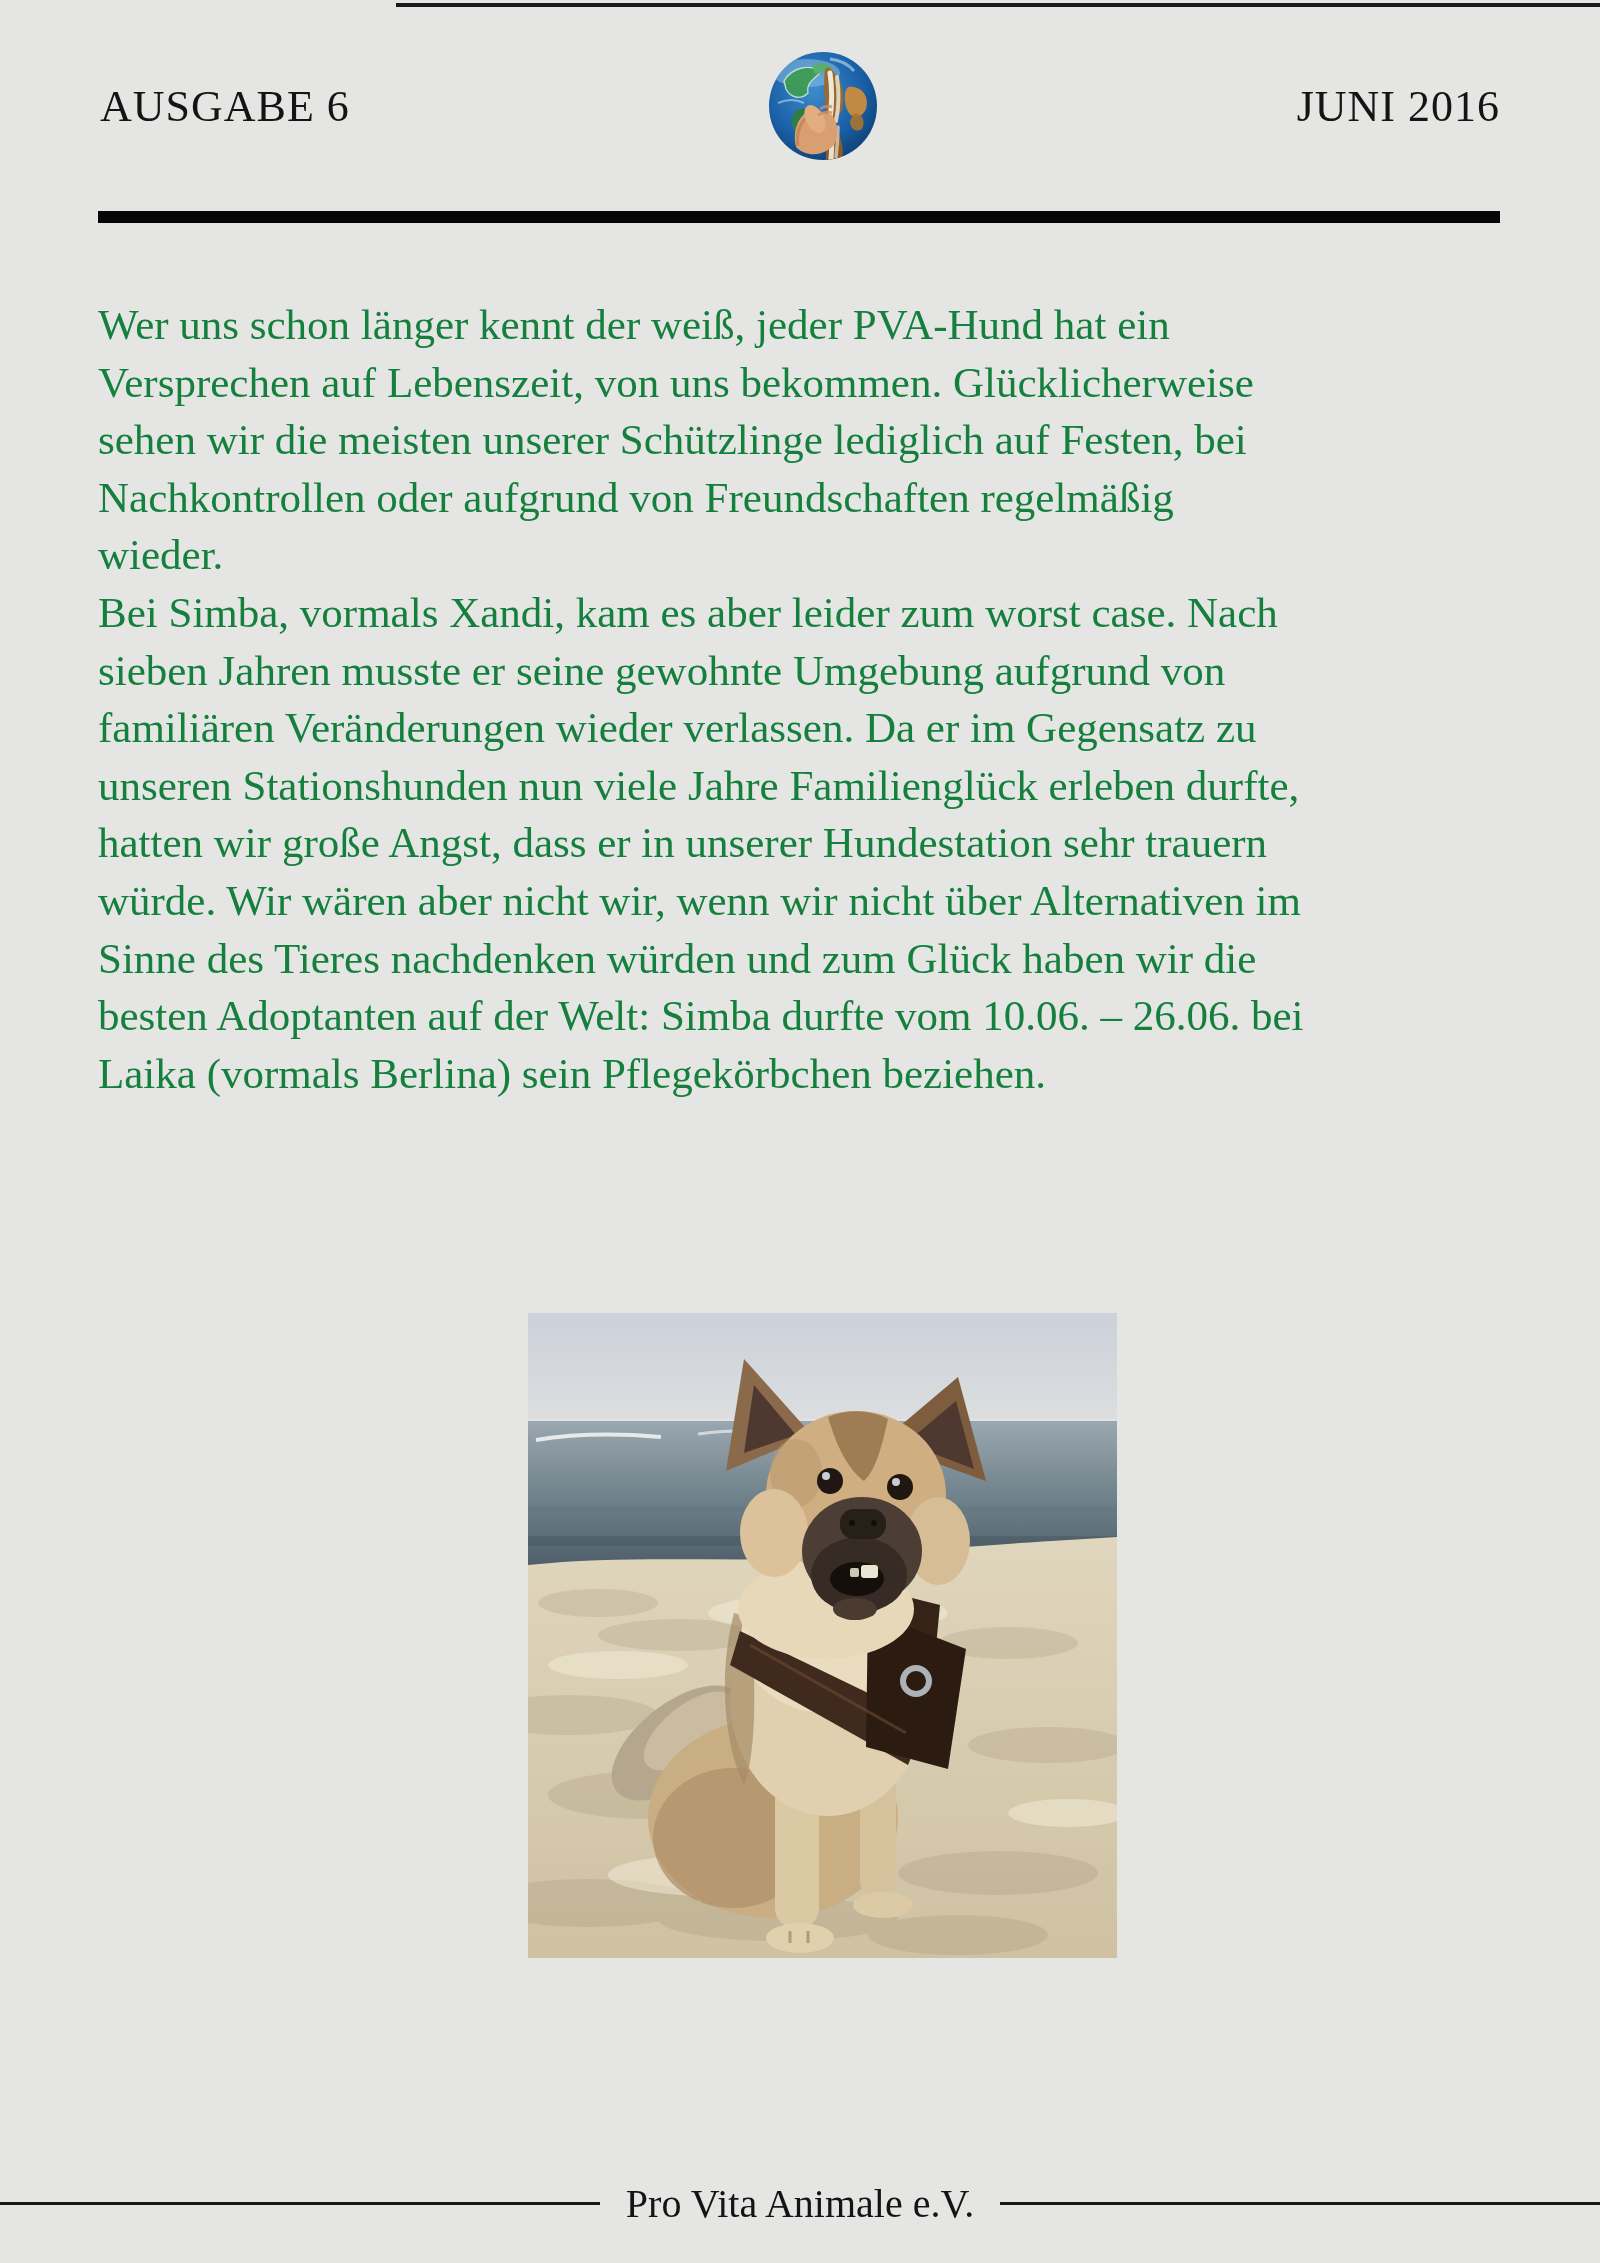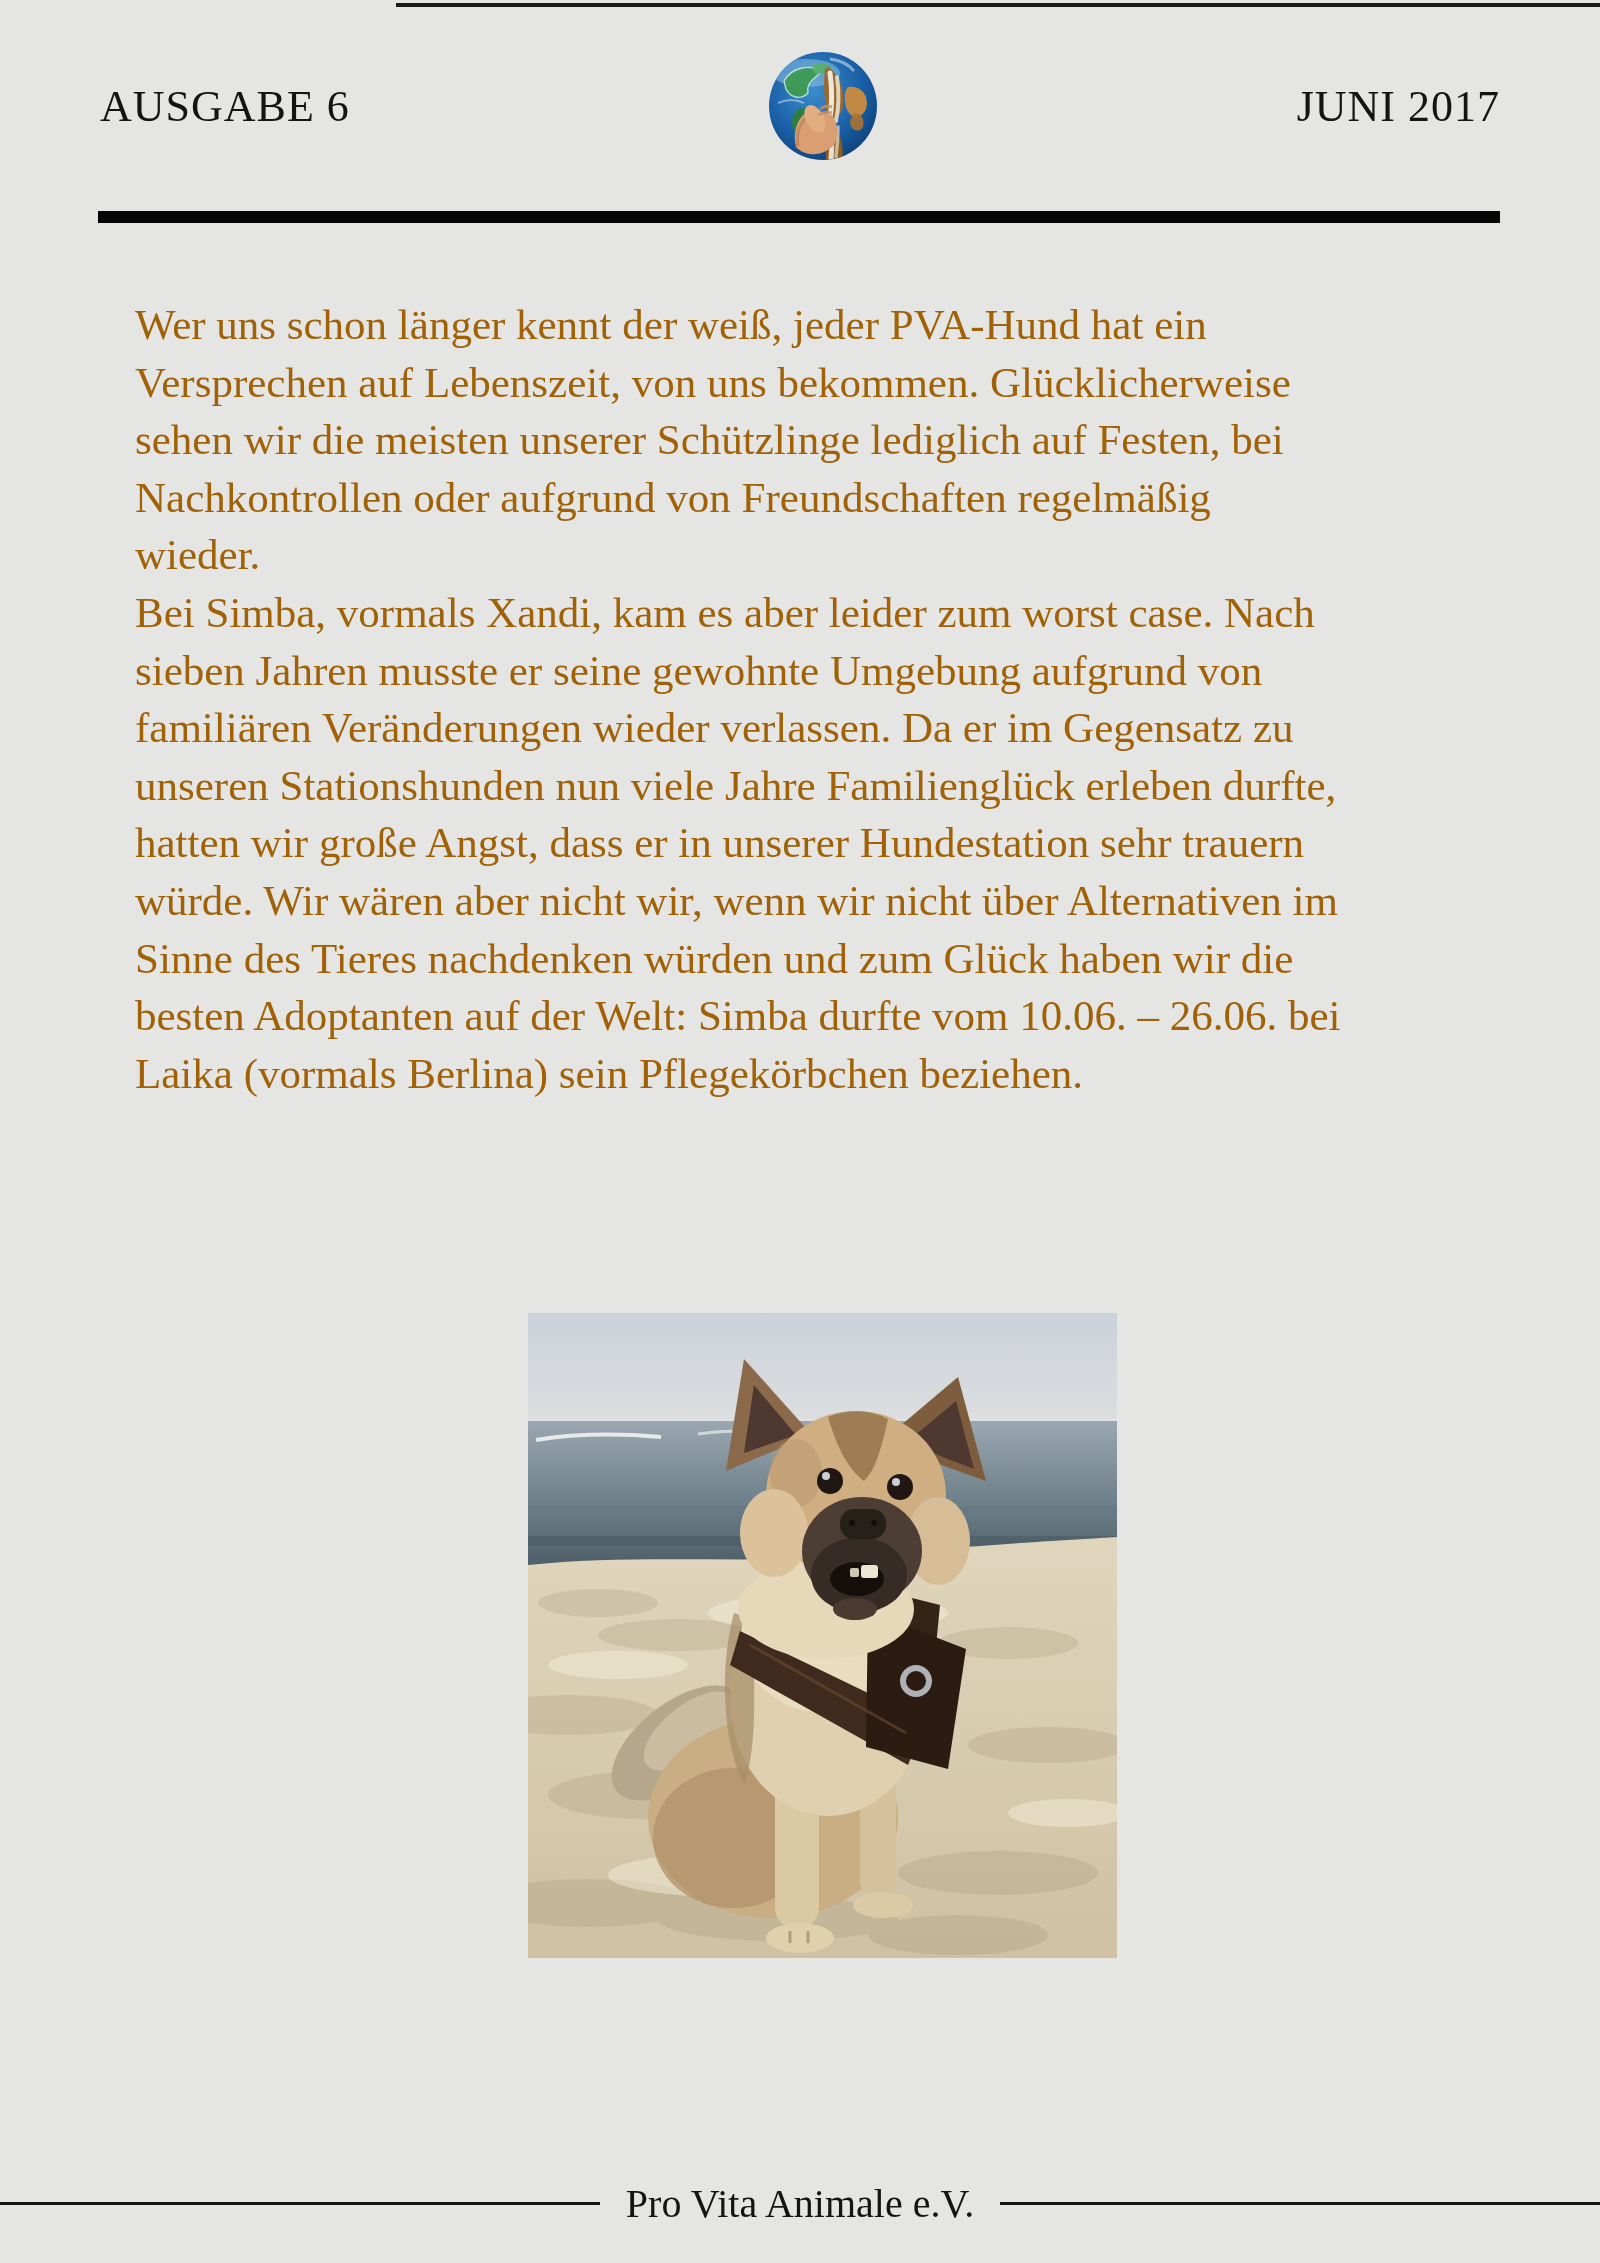--- a/index.html
+++ b/index.html
@@ -55,22 +55,21 @@
     height: 12px;
     background: #060606;
   }
   .article {
     position: absolute;
     top: 296px;
     left: 98px;
     width: 1434px;
     font-size: 43px;
     line-height: 57.6px;
-    color: #a16207;
-    margin-left: 37px;
+    color: #15803d;
   }
   .article p {
     margin: 0;
     white-space: pre-line;
   }
   .photo {
     position: absolute;
     top: 1313px;
     left: 528px;
     width: 589px;
@@ -139,21 +138,21 @@
           <path d="M63,72 C64,84 64,96 63,108" stroke="#efe8d8" stroke-width="5" stroke-linecap="round" fill="none" opacity="0.95"></path>
           <path d="M70,76 C70,88 69,98 68,106" stroke="#d9cfb4" stroke-width="3.5" stroke-linecap="round" fill="none" opacity="0.8"></path>
           <path d="M28,96 C24,80 30,64 44,58 L64,64 C70,72 71,84 66,94 C54,106 38,106 28,96 Z" fill="#d99f72"></path>
           <path d="M30,95 C28,82 32,70 42,64" stroke="#b97f53" stroke-width="3" fill="none" opacity="0.7"></path>
           <ellipse cx="47" cy="68" rx="9" ry="15" fill="#e2ad80" transform="rotate(-28 47 68)"></ellipse>
           <path d="M52,58 q6,-4 12,-2 M50,64 q7,-4 14,-2" stroke="#c98f63" stroke-width="3" fill="none" opacity="0.8"></path>
         </g>
       </svg>
     </span>
 
-    <span class="masthead-text">JUNI 2017</span>
+    <span class="masthead-text">JUNI 2016</span>
   </header>
 
   <div class="divider"></div>
 
   <main class="article">
     <p>Wer uns schon länger kennt der weiß, jeder PVA-Hund hat ein
 Versprechen auf Lebenszeit, von uns bekommen. Glücklicherweise
 sehen wir die meisten unserer Schützlinge lediglich auf Festen, bei
 Nachkontrollen oder aufgrund von Freundschaften regelmäßig
 wieder.</p>

